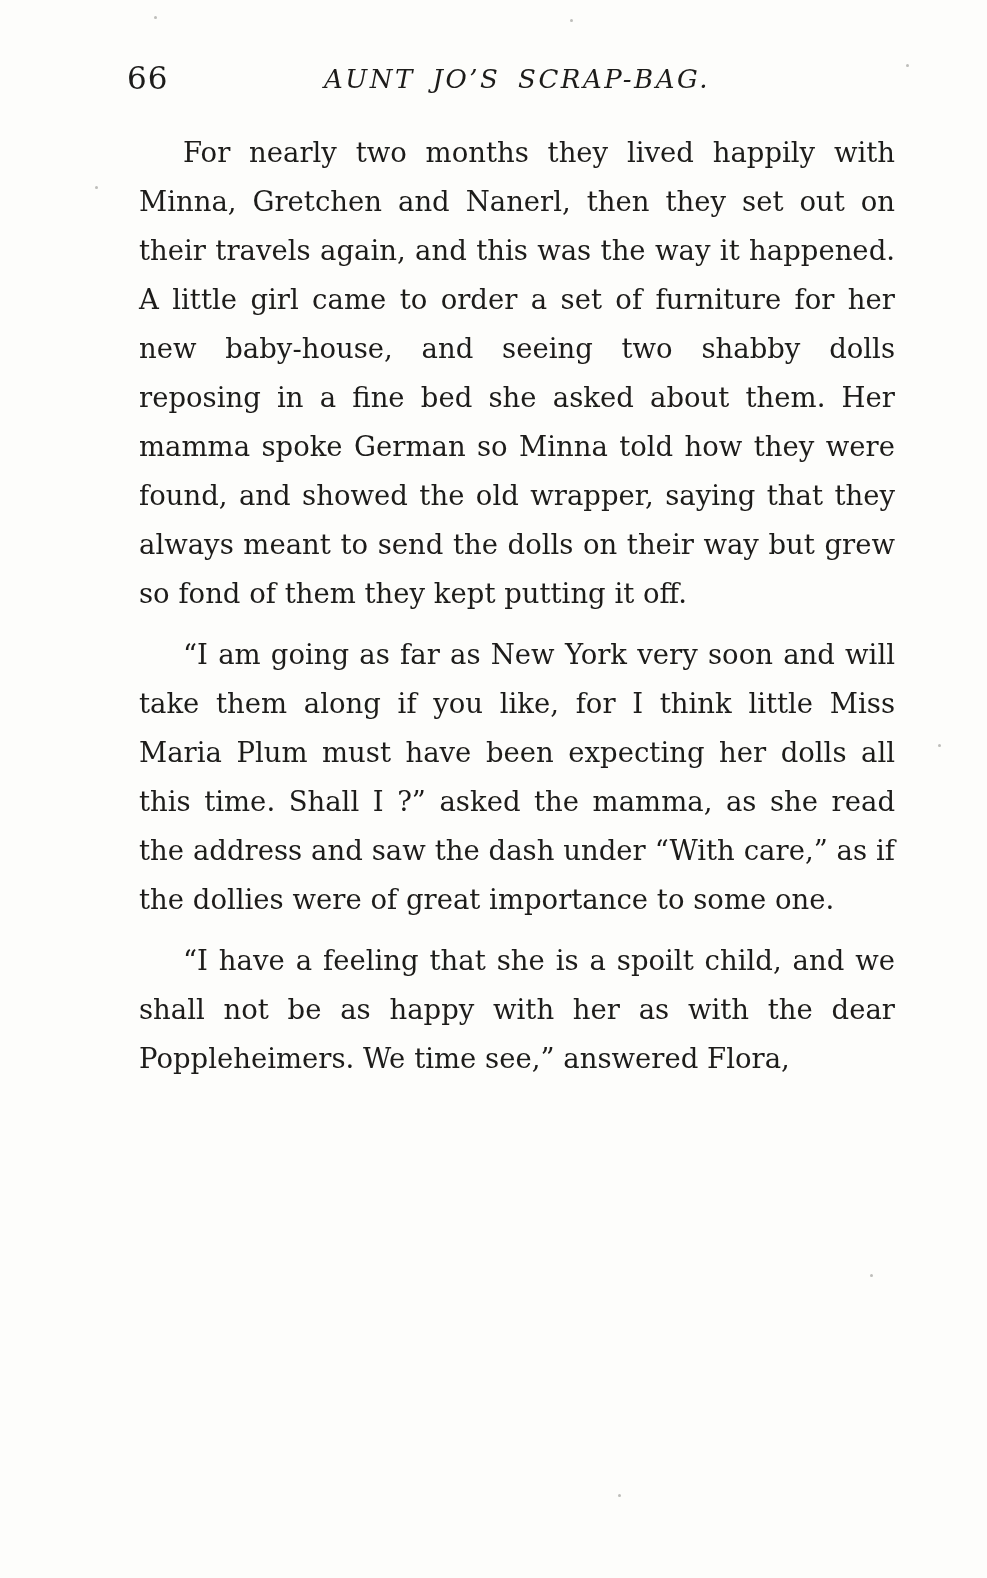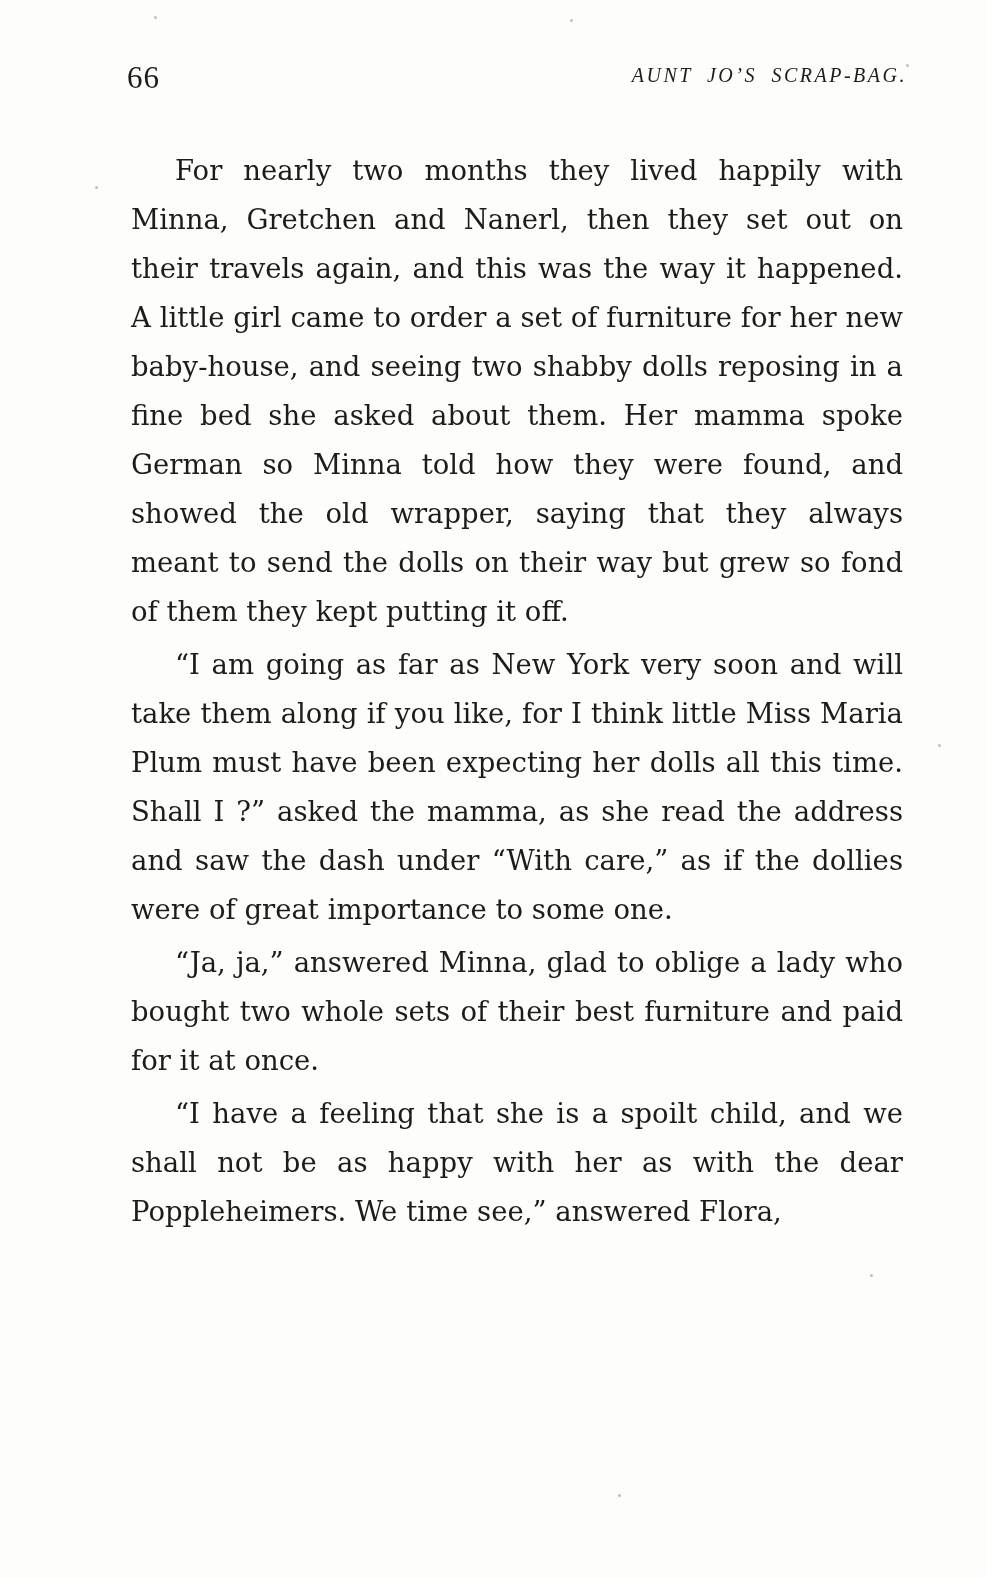--- a/index.html
+++ b/index.html
@@ -16,50 +16,49 @@
     background: #fdfdfb;
     padding: 56px 80px 0 127px;
     font-family: "DejaVu Serif", "Liberation Serif", serif;
     color: #1d1c1a;
     overflow: hidden;
   }
 
   .header-row {
     position: relative;
     height: 46px;
-    margin-bottom: 44px;
-    font-family: Liberation Serif, serif;
+    margin-bottom: 26px;
   }
 
   .page-number {
     position: absolute;
     left: 0;
     top: 4px;
     font-size: 31px;
     letter-spacing: 1px;
   }
 
   .running-header {
     display: block;
-    text-align: right;
+    text-align: center;
     font-style: italic;
-    font-size: 20px;
+    font-size: 26px;
     letter-spacing: 2.5px;
     word-spacing: 7px;
     padding-top: 8px;
   }
 
   .body-text {
     font-size: 27.5px;
     line-height: 49px;
     text-align: justify;
   }
 
   .body-text p {
-    margin: 4px;
+    margin: 12px;
     text-indent: 44px;
   }
 
   .speck {
     position: absolute;
     border-radius: 50%;
     background: #8a8a85;
     opacity: 0.55;
   }
 </style>
@@ -77,17 +76,16 @@
   <div class="speck" style="left:618px; top:1494px; width:3px; height:3px;"></div>
 
   <div class="header-row">
     <span class="page-number">66</span>
     <span class="running-header">AUNT JO’S SCRAP-BAG.</span>
   </div>
 
   <div class="body-text">
     <p>For nearly two months they lived happily with Minna, Gretchen and Nanerl, then they set out on their travels again, and this was the way it happened. A little girl came to order a set of furniture for her new baby-house, and seeing two shabby dolls reposing in a fine bed she asked about them. Her mamma spoke German so Minna told how they were found, and showed the old wrapper, saying that they always meant to send the dolls on their way but grew so fond of them they kept putting it off.</p>
     <p>“I am going as far as New York very soon and will take them along if you like, for I think little Miss Maria Plum must have been expecting her dolls all this time. Shall I ?” asked the mamma, as she read the address and saw the dash under “With care,” as if the dollies were of great importance to some one.</p>
-    <p>“Ja, ja,” answered Minna, glad to oblige a lady who bought two whole sets of their best furniture and paid for it at once.</p>
     <p>“I have a feeling that she is a spoilt child, and we shall not be as happy with her as with the dear Poppleheimers. We time see,” answered Flora,</p>
   </div>
 
 </div>
 
 </body></html>

